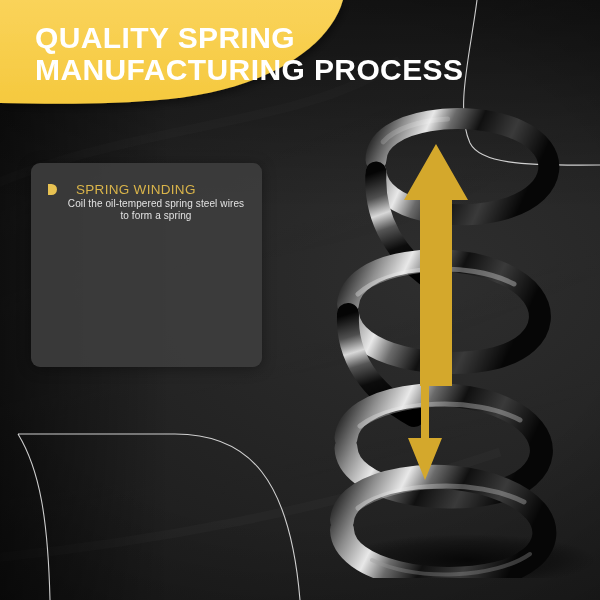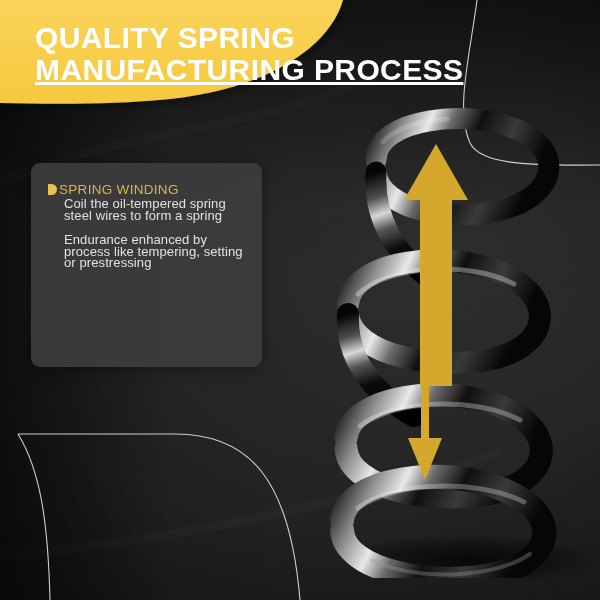--- a/index.html
+++ b/index.html
@@ -20,35 +20,35 @@
      background:linear-gradient(180deg, rgba(0,0,0,.45), rgba(0,0,0,0));}
 
   
   .header-shape{position:absolute;left:0;top:0;width:600px;height:130px;}
 
   
   .title{position:absolute;left:35px;top:22px;width:540px;
      font-size:30px;font-weight:700;line-height:32px;letter-spacing:.4px;
      color:#ffffff;text-transform:uppercase;}
   .title .l1{display:block;}
-  .title .l2{display:block;text-decoration:underline;}
+  .title .l2{display:block;}
 
   
   .card{position:absolute;left:31px;top:163px;width:231px;height:204px;
      background:rgba(61,61,61,.92);border-radius:9px;
      box-shadow:0 2px 14px rgba(0,0,0,.35);}
   .card-inner{position:absolute;inset:0;padding:19px 14px 0 17px;box-sizing:border-box;}
   .item{margin-bottom:13px;}
-  .item-head{display:flex;align-items:center;gap:2px;margin-bottom:1px;}
+  .item-head{display:flex;align-items:center;gap:19px;margin-bottom:1px;}
   .bullet{width:9px;height:11px;background:#e8c252;
      border-radius:0 6px 6px 0;flex:0 0 auto;}
   .item-title{color:#d9b44a;font-size:13.5px;font-weight:400;letter-spacing:.3px;
      text-transform:uppercase;white-space:nowrap;}
-  .item-desc{color:#e2e2e2;font-size:13px;line-height:11.5px;font-weight:400;
-     letter-spacing:.1px;padding-left:16px;max-width:205px;}
+  .item-desc{color:#e2e2e2;font-size:10px;line-height:11.5px;font-weight:400;
+     letter-spacing:.1px;padding-left:16px;max-width:205px;text-align:center;}
 
   
   .spring-wrap{position:absolute;left:318px;top:108px;width:282px;height:470px;}
   .arrows{position:absolute;left:318px;top:108px;width:282px;height:470px;}
 
   
   .deco{position:absolute;inset:0;pointer-events:none;}
 </style>
 </head>
 <body>
@@ -172,20 +172,19 @@
 
       <div class="item">
         <div class="item-head">
           <span class="bullet"></span>
           <span class="item-title">SPRING WINDING</span>
         </div>
         <div class="item-desc">Coil the oil-tempered spring steel wires to form a spring</div>
       </div>
 
       <div class="item">
-        <div class="item-desc">Endurance enhanced by process like tempering, setting or prestressing</div>
       </div>
 
 
     </div>
   </div>
 
 </div>
 
 </body></html>

